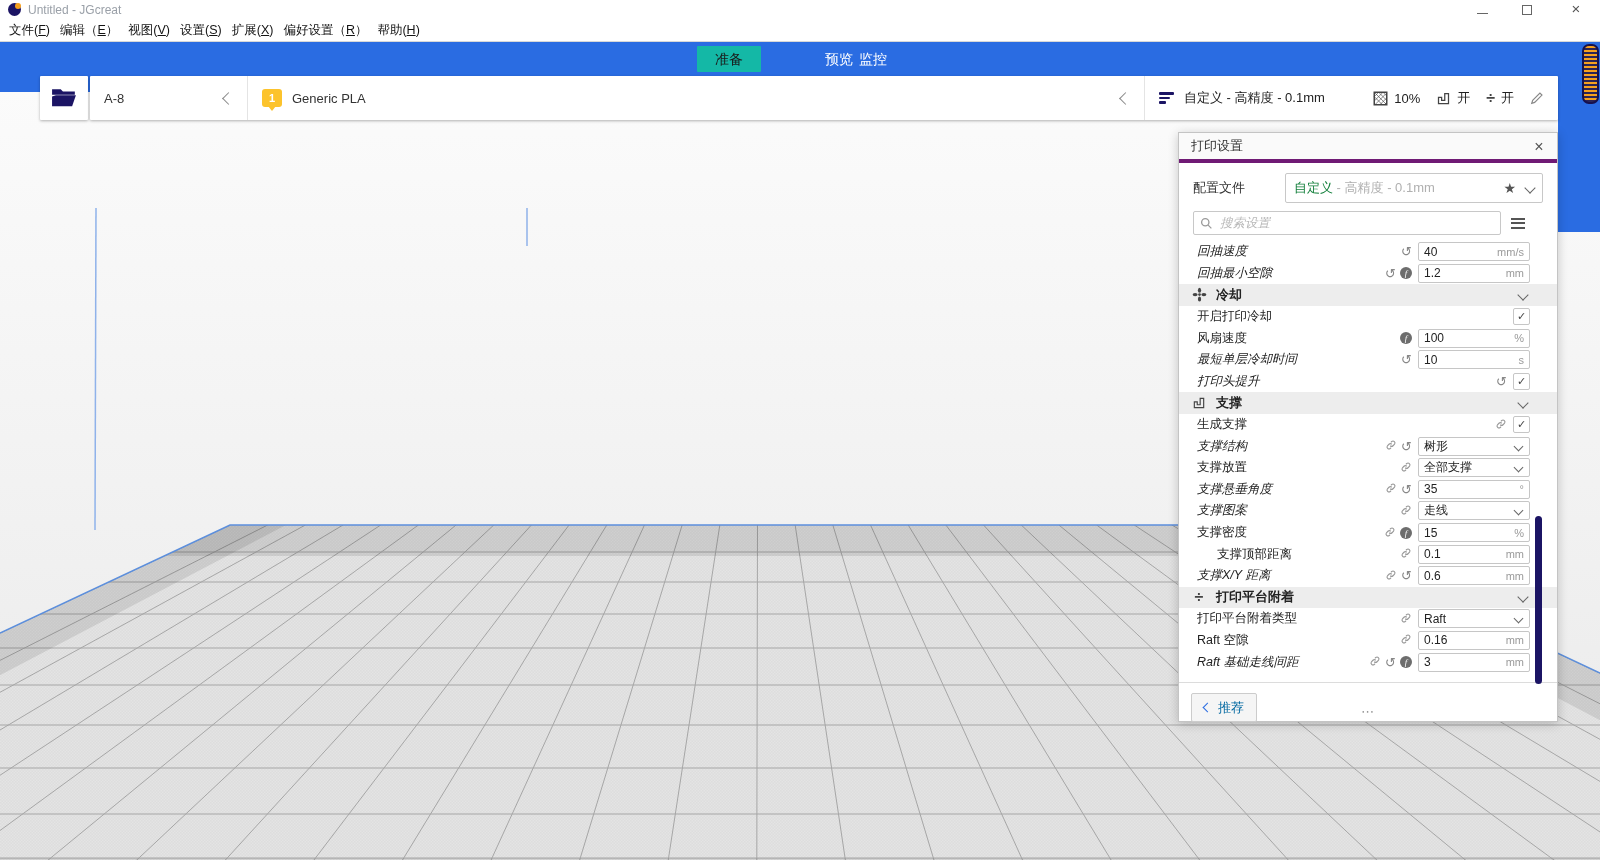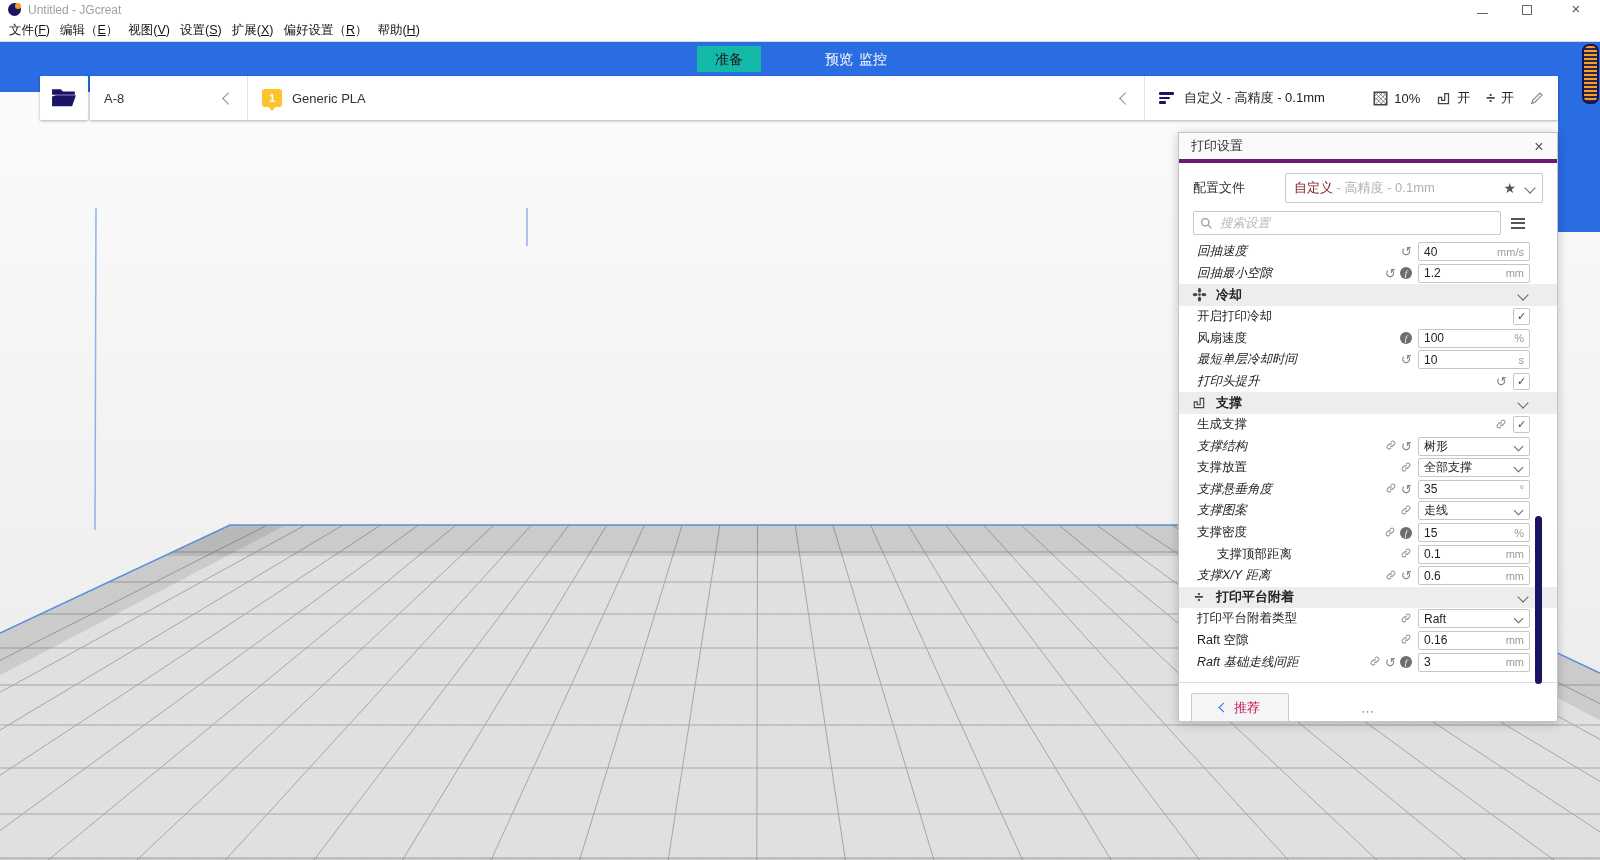--- a/index.html
+++ b/index.html
@@ -60,21 +60,21 @@
   
   .panel{position:absolute;left:1178px;top:132px;width:380px;height:590px;background:#fff;box-sizing:border-box;
     border:1px solid #c4c4c4;box-shadow:0 2px 10px rgba(0,0,0,.2);}
   .phead{position:absolute;left:0;top:0;right:0;height:30px;background:#fafafa;border-bottom:4px solid #701a75;
     display:flex;align-items:center;padding:0 12px;font-size:13px;color:#333;box-sizing:border-box;}
   .pclose{position:absolute;right:8px;top:4px;width:20px;height:20px;text-align:center;font-size:16px;color:#555;line-height:20px;}
   .profrow{position:absolute;left:14px;right:14px;top:40px;height:30px;display:flex;align-items:center;}
   .proflabel{width:92px;font-size:13px;color:#333;}
   .profdrop{flex:1;height:30px;border:1px solid #c8c8c8;border-radius:2px;display:flex;align-items:center;
     padding:0 8px;box-sizing:border-box;background:#fff;}
-  .profval{font-size:13px;color:#7f1d1d;}
+  .profval{font-size:13px;color:#15803d;}
   .profsuf{font-size:13px;color:#b0b0b0;white-space:pre;}
   .star{margin-left:auto;color:#555;font-size:14px;margin-right:10px;}
   .searchrow{position:absolute;left:14px;right:14px;top:78px;height:24px;display:flex;align-items:center;}
   .searchbox{width:308px;height:24px;border:1px solid #c8c8c8;border-radius:2px;display:flex;align-items:center;
     padding:0 6px;box-sizing:border-box;background:#fff;}
   .searchbox input{border:none;outline:none;flex:1;font-size:12.5px;margin-left:5px;min-width:0;background:transparent;
     font-family:"Liberation Sans","DejaVu Sans",sans-serif;}
   .searchbox input::placeholder{color:#b8b8b8;font-style:italic;}
   .ham{margin-left:10px;display:inline-block;width:14px;}
   .ham i{display:block;height:2px;background:#555;margin:2.5px 0;}
@@ -92,22 +92,22 @@
     display:flex;align-items:center;box-sizing:border-box;flex:none;}
   .sbox .v{font-size:12px;color:#222;padding-left:5px;white-space:nowrap;}
   .sbox .u{margin-left:auto;font-size:11px;color:#9a9a9a;padding-right:5px;}
   .sbox.chk{width:17px;height:17px;justify-content:center;}
   .tick{font-size:11px;color:#444;font-weight:bold;line-height:17px;}
   .sbox.sel .chev{margin-left:auto;margin-right:7px;width:6px;height:6px;}
   .sec-icon{width:16px;display:inline-flex;justify-content:center;margin-right:9px;}
   .sec-label{font-size:13px;font-weight:bold;color:#222;}
   .srow.section .chev{margin-left:auto;margin-right:16px;}
   .recdiv{position:absolute;left:0;right:0;top:549px;border-top:1px solid #dcdcdc;}
-  .recbtn{position:absolute;left:12px;top:560px;height:27px;padding:0 28px;background:#f5f5f5;border:1px solid #ccc;
-    border-radius:2px;display:inline-flex;align-items:center;gap:7px;color:#be185d;font-size:13px;}
+  .recbtn{position:absolute;left:12px;top:560px;height:27px;padding:0 12px;background:#f5f5f5;border:1px solid #ccc;
+    border-radius:2px;display:inline-flex;align-items:center;gap:7px;color:#0369a1;font-size:13px;}
   .dots{position:absolute;left:0;right:0;top:571px;text-align:center;color:#999;font-size:13px;letter-spacing:1px;}
   .scrollthumb{position:absolute;right:15px;top:383px;width:7px;height:168px;background:#1b1464;border-radius:3.5px;}
 </style>
 </head>
 <body>
 
 <div class="screen">
 
   <div class="titlebar">
     <span class="logo"></span>

